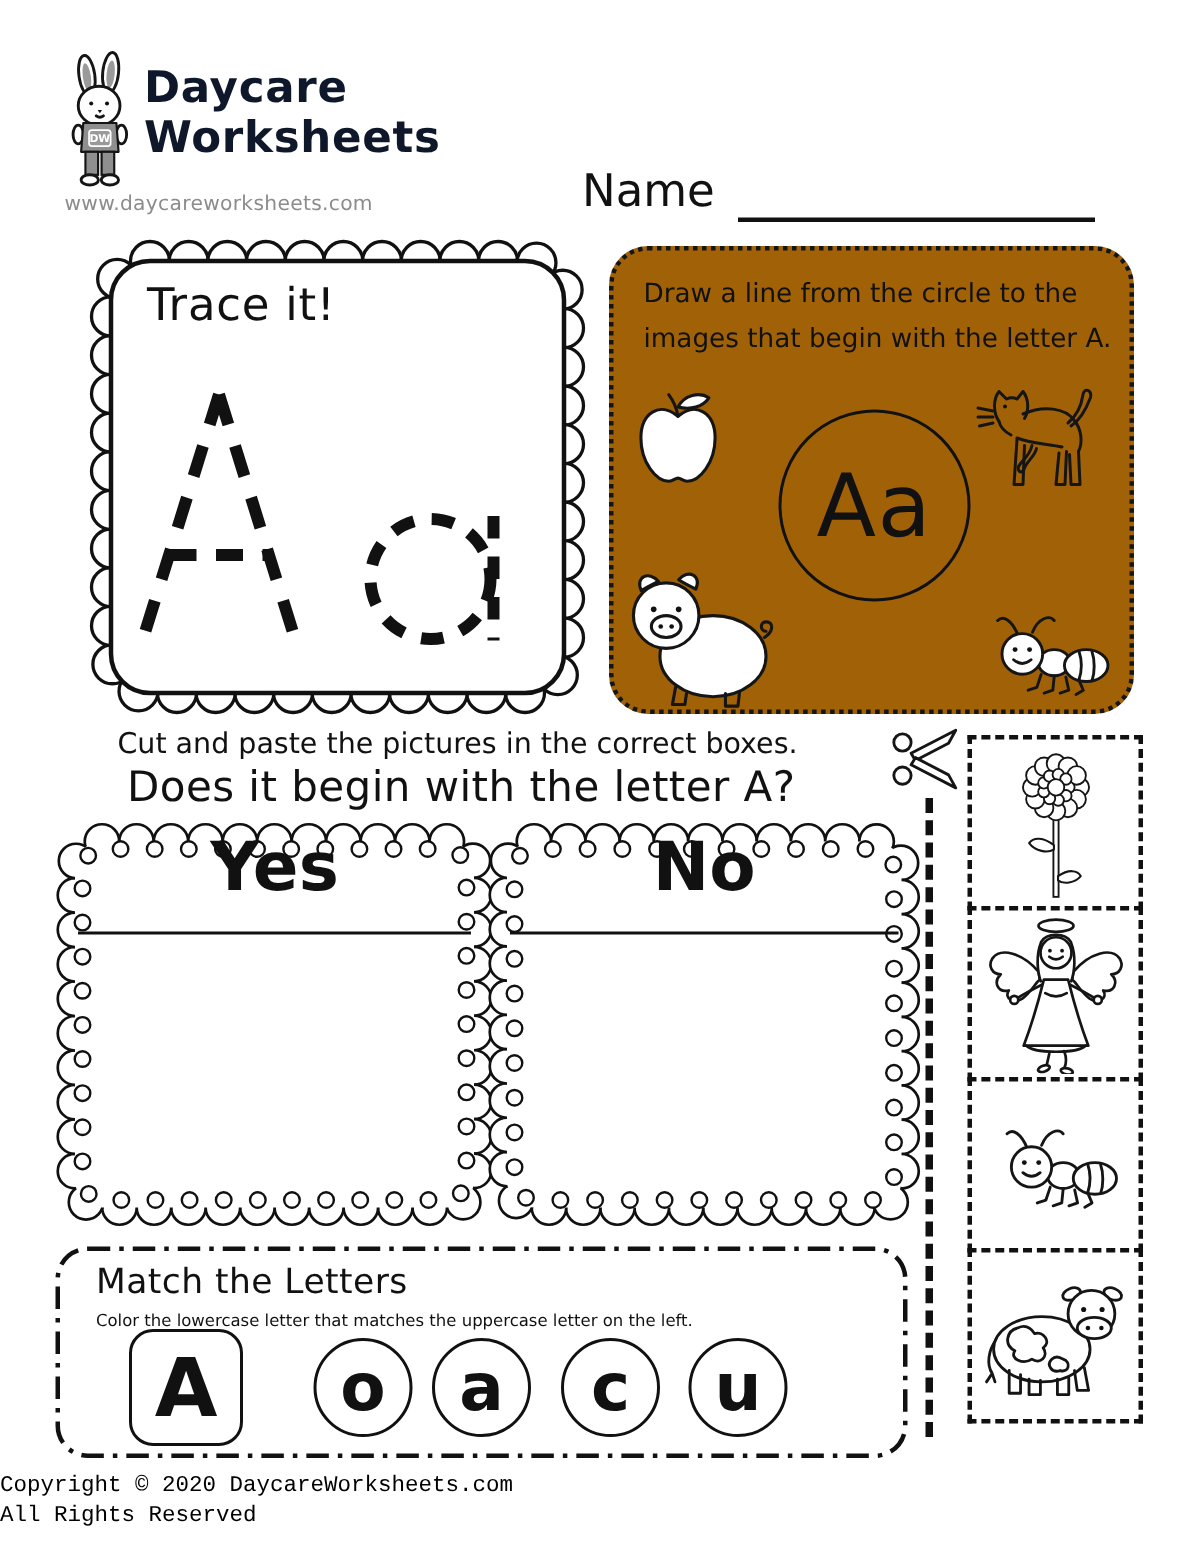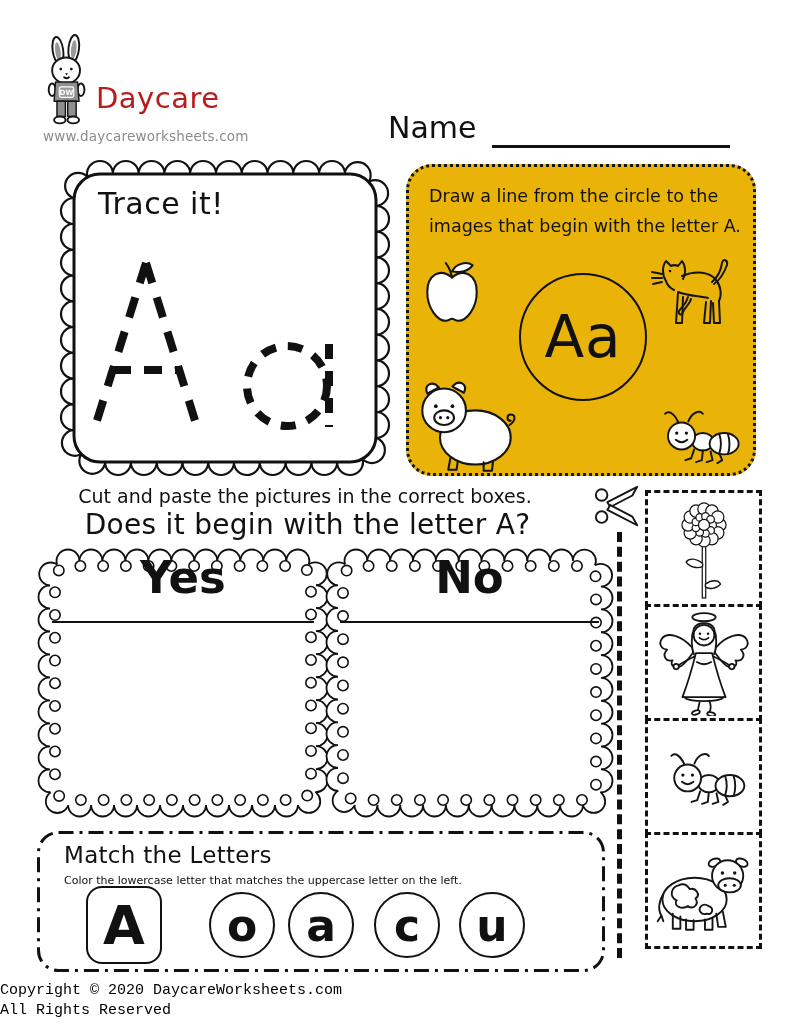--- a/index.html
+++ b/index.html
@@ -2,27 +2,27 @@
 <html><head>
 <meta charset="utf-8">
 <style>
   html,body{margin:0;padding:0;background:#fff;}
   .sheet{position:relative;width:800px;height:1035px;background:#fff;overflow:hidden;
          font-family:"DejaVu Sans","Liberation Sans",sans-serif;color:#111;}
   .abs{position:absolute;}
   svg{display:block;}
   .ink{stroke:#151515;fill:none;stroke-width:2;stroke-linecap:round;stroke-linejoin:round;}
   .inkf{stroke:#151515;fill:#fff;stroke-width:2;stroke-linejoin:round;}
-  .brand{font-size:29px;font-weight:400;line-height:33px;letter-spacing:.5px;color:#b91c1c;margin-top:40px;}
+  .brand{font-size:29px;font-weight:700;line-height:33px;letter-spacing:.5px;color:#0f172a;}
   .url{font-size:13.5px;letter-spacing:.2px;color:#8c8c8c;}
   .title{font-size:27px;font-weight:700;letter-spacing:.5px;text-align:center;}
   .namelbl{font-size:30px;}
   .nameline{border-bottom:3px solid #111;}
   .trace-head{font-size:30px;letter-spacing:.5px;}
-  .drawbox{border:3.5px dotted #151515;border-radius:26px;box-sizing:border-box;background:#eab308;}
+  .drawbox{border:3.5px dotted #151515;border-radius:26px;box-sizing:border-box;background:#a16207;}
   .instr{font-size:17.5px;line-height:30px;}
   .aacircle{border:2px solid #111;border-radius:50%;display:flex;align-items:center;justify-content:center;
             font-size:58px;font-weight:400;letter-spacing:1px;}
   .cutpaste{font-size:19px;text-align:center;}
   .question{font-size:28px;text-align:center;letter-spacing:.3px;}
   .sortlabel{position:absolute;top:4px;left:0;right:0;text-align:center;font-size:45px;font-weight:600;}
   .sortline{position:absolute;left:16px;right:16px;top:74px;border-top:2px solid #111;}
   .cutline{border-left:5px dashed #111;width:0;}
   .cobox{position:absolute;left:0;width:117px;height:117px;border:3px dashed #111;box-sizing:border-box;
          display:flex;align-items:center;justify-content:center;background:#fff;}
@@ -75,20 +75,21 @@
     <path d="M12,50 L35,50 L36.5,70 L10.5,70 Z" fill="#8f8f8f" stroke="#151515" stroke-width="1.5" stroke-linejoin="round"></path>
     <rect x="16" y="55" width="15" height="11" rx="2" fill="#9a9a9a" stroke="#fff" stroke-width="1.2"></rect>
     <text x="23.5" y="63.5" text-anchor="middle" font-size="7.5" font-weight="bold" fill="#fff" font-family="DejaVu Sans, sans-serif">DW</text>
     <rect x="13.5" y="70" width="8.8" height="16" fill="#8f8f8f" stroke="#151515" stroke-width="1.5"></rect>
     <rect x="24.7" y="70" width="8.8" height="16" fill="#8f8f8f" stroke="#151515" stroke-width="1.5"></rect>
     <ellipse class="inkf" cx="16.5" cy="89.5" rx="6" ry="3.6" stroke-width="1.5"></ellipse>
     <ellipse class="inkf" cx="30.5" cy="89.5" rx="6" ry="3.6" stroke-width="1.5"></ellipse>
   </svg>
   <div class="abs brand" style="left:96px;top:42px">
     <div>Daycare</div>
+    <div>Worksheets</div>
   </div>
   <div class="abs url" style="left:43px;top:128px">www.daycareworksheets.com</div>
 
   <div class="abs namelbl" style="left:388px;top:110px">Name</div>
   <div class="abs nameline" style="left:492px;top:108px;width:238px;height:37px"></div>
 
   <div class="abs" style="left:58px;top:158px;width:334px;height:320px">
     <svg id="trace-border" class="abs" style="left:0;top:0" width="334" height="320" viewBox="0 0 334 320">
         <circle cx="42" cy="16" r="13" fill="#fff" stroke="#111" stroke-width="2.2"></circle>
         <circle cx="67.77976989746094" cy="16" r="13" fill="#fff" stroke="#111" stroke-width="2.2"></circle>

